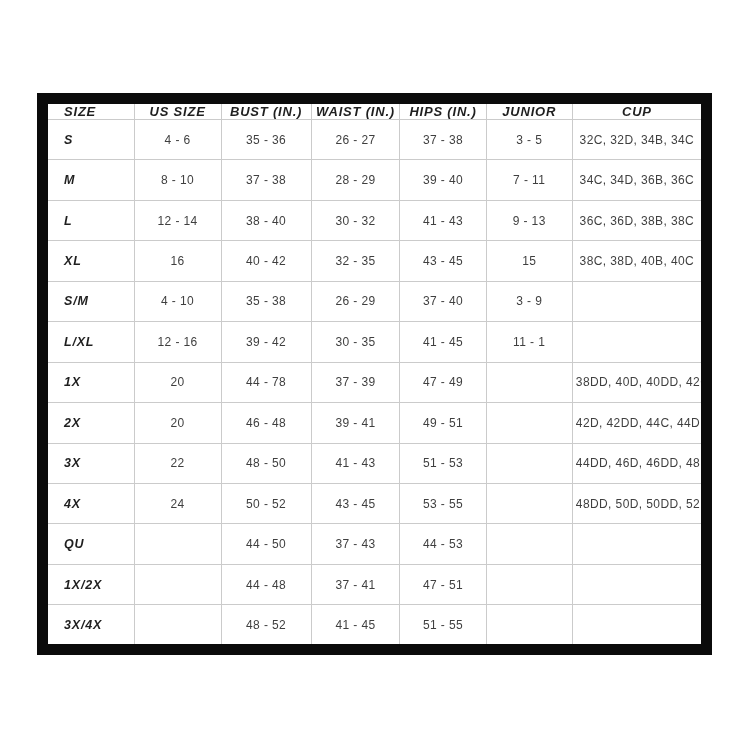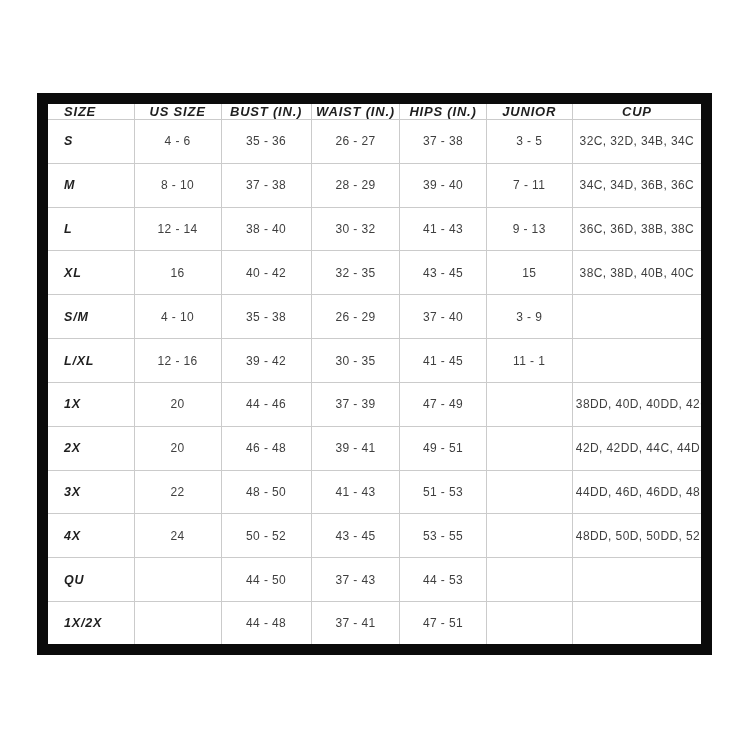--- a/index.html
+++ b/index.html
@@ -145,21 +145,21 @@
           <td class="col-us_size">12 - 16</td>
           <td class="col-bust">39 - 42</td>
           <td class="col-waist">30 - 35</td>
           <td class="col-hips">41 - 45</td>
           <td class="col-junior">11 - 1</td>
           <td class="col-cup"></td>
         </tr>
         <tr>
           <td class="col-size">1X</td>
           <td class="col-us_size">20</td>
-          <td class="col-bust">44 - 46</td>
+          <td class="col-bust">44 - 78</td>
           <td class="col-waist">37 - 39</td>
           <td class="col-hips">47 - 49</td>
           <td class="col-junior"></td>
           <td class="col-cup">38DD, 40D, 40DD, 42C</td>
         </tr>
         <tr>
           <td class="col-size">2X</td>
           <td class="col-us_size">20</td>
           <td class="col-bust">46 - 48</td>
           <td class="col-waist">39 - 41</td>
@@ -196,15 +196,24 @@
         </tr>
         <tr>
           <td class="col-size">1X/2X</td>
           <td class="col-us_size"></td>
           <td class="col-bust">44 - 48</td>
           <td class="col-waist">37 - 41</td>
           <td class="col-hips">47 - 51</td>
           <td class="col-junior"></td>
           <td class="col-cup"></td>
         </tr>
+        <tr>
+          <td class="col-size">3X/4X</td>
+          <td class="col-us_size"></td>
+          <td class="col-bust">48 - 52</td>
+          <td class="col-waist">41 - 45</td>
+          <td class="col-hips">51 - 55</td>
+          <td class="col-junior"></td>
+          <td class="col-cup"></td>
+        </tr>
       </tbody>
   </table>
 </div>
 
 </body></html>

